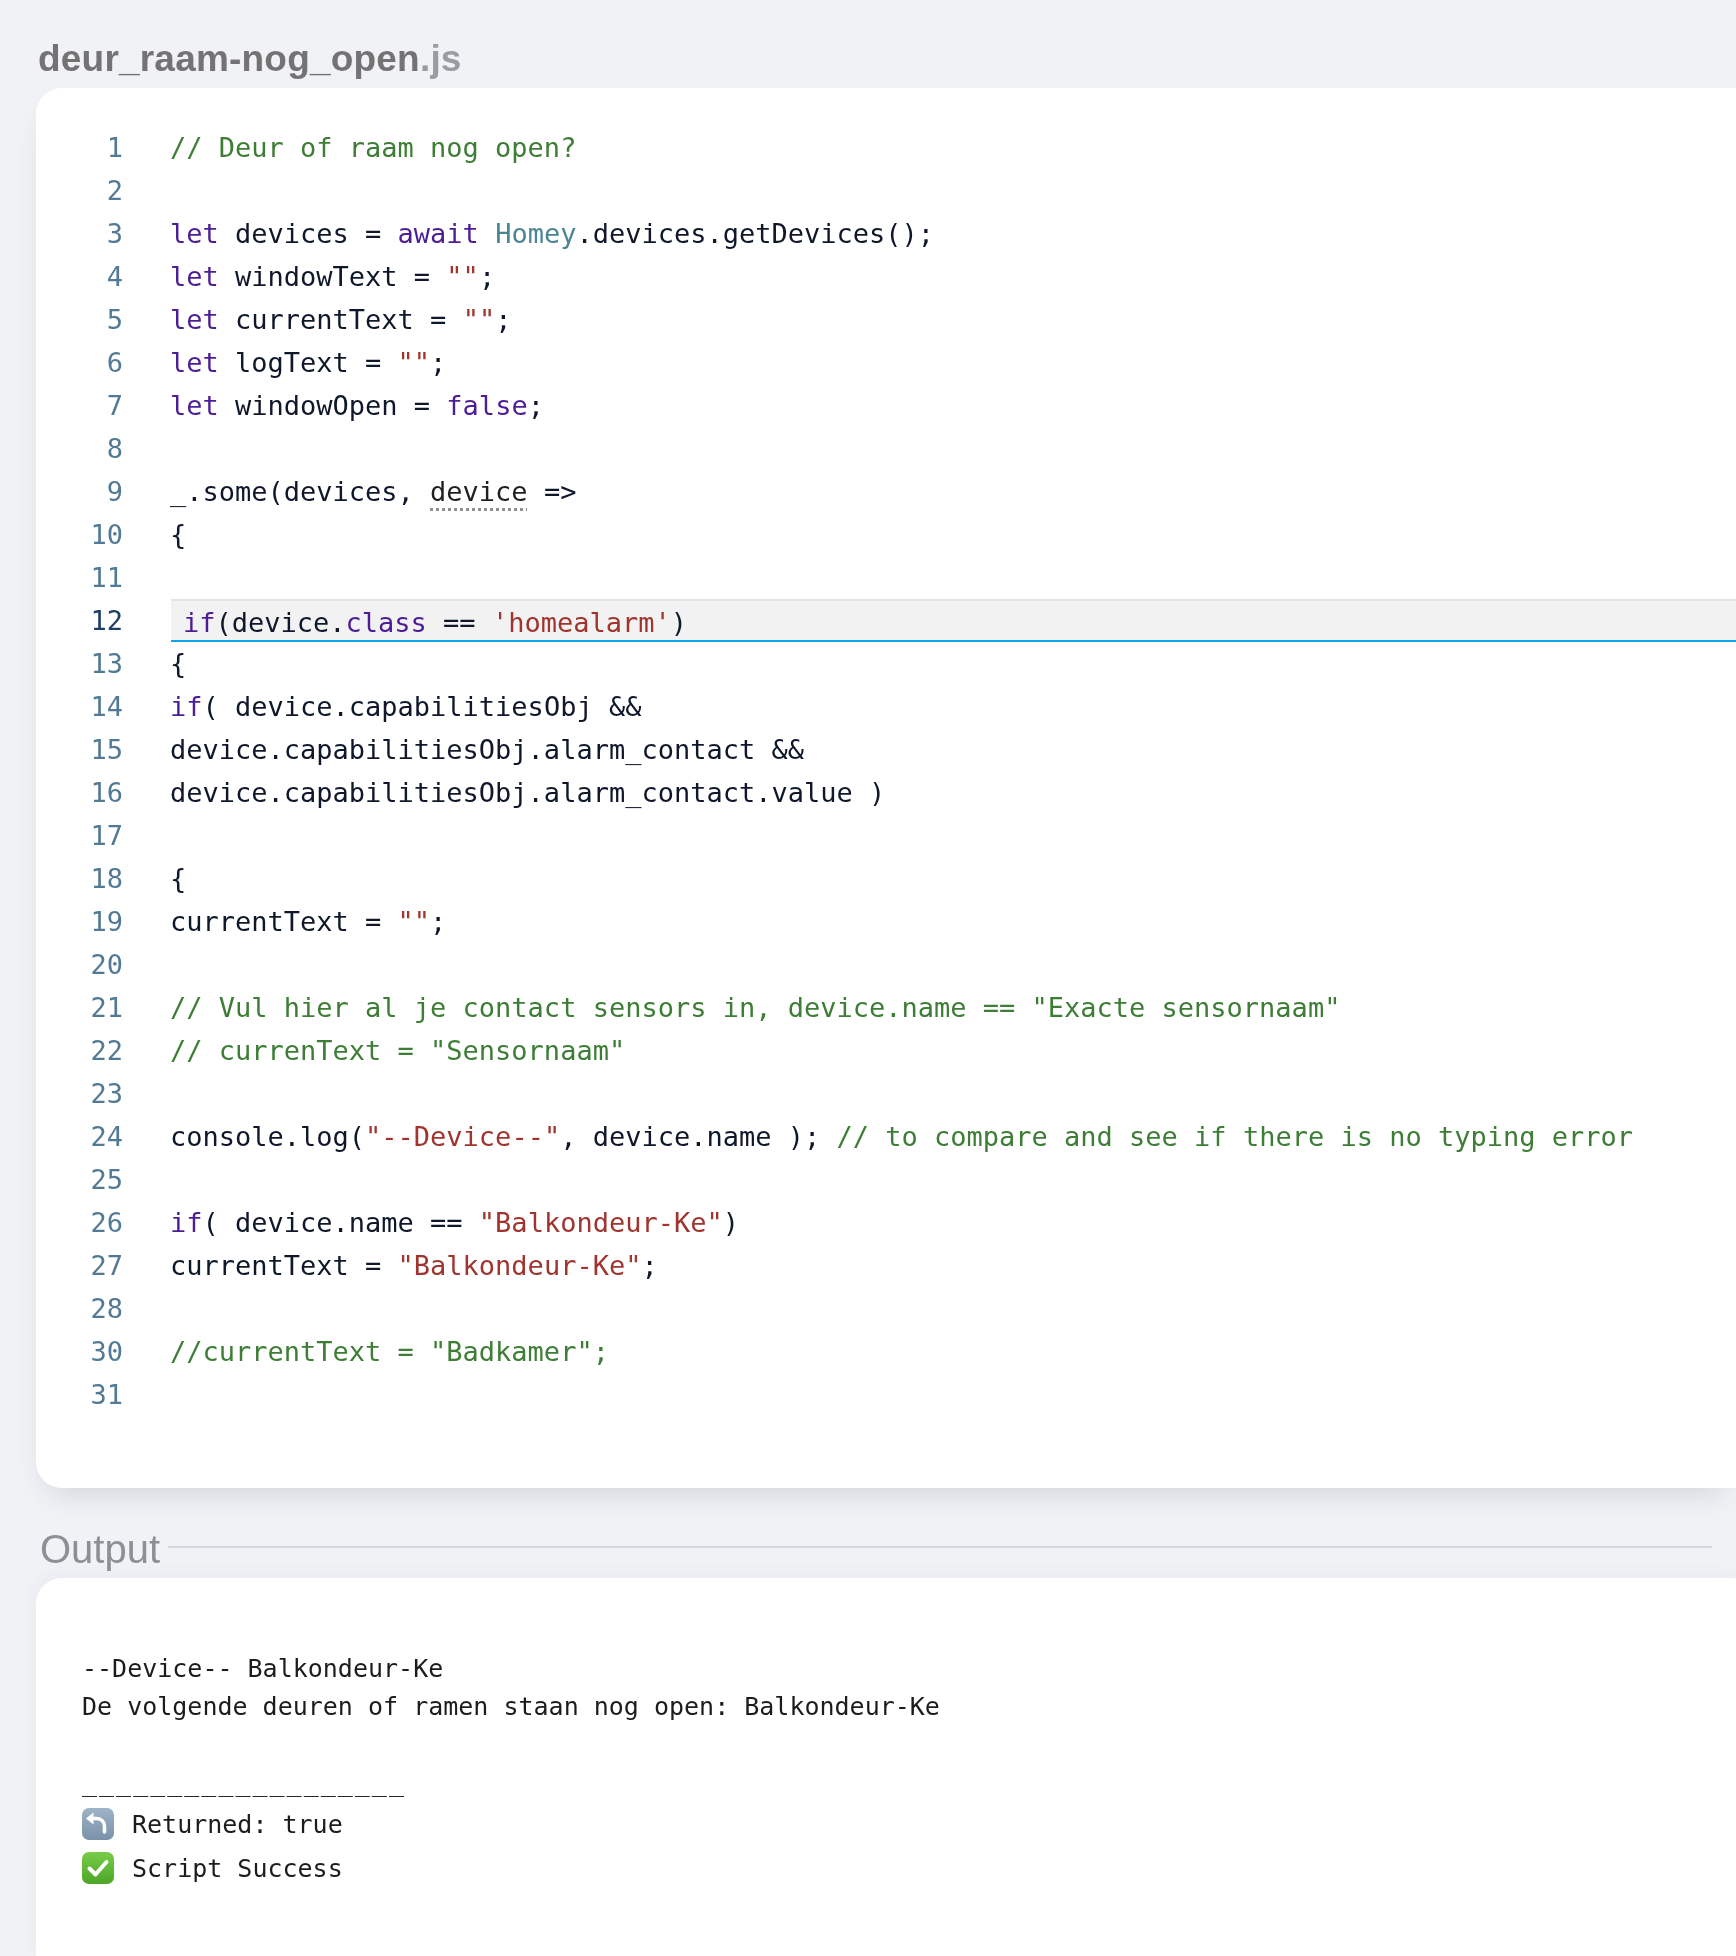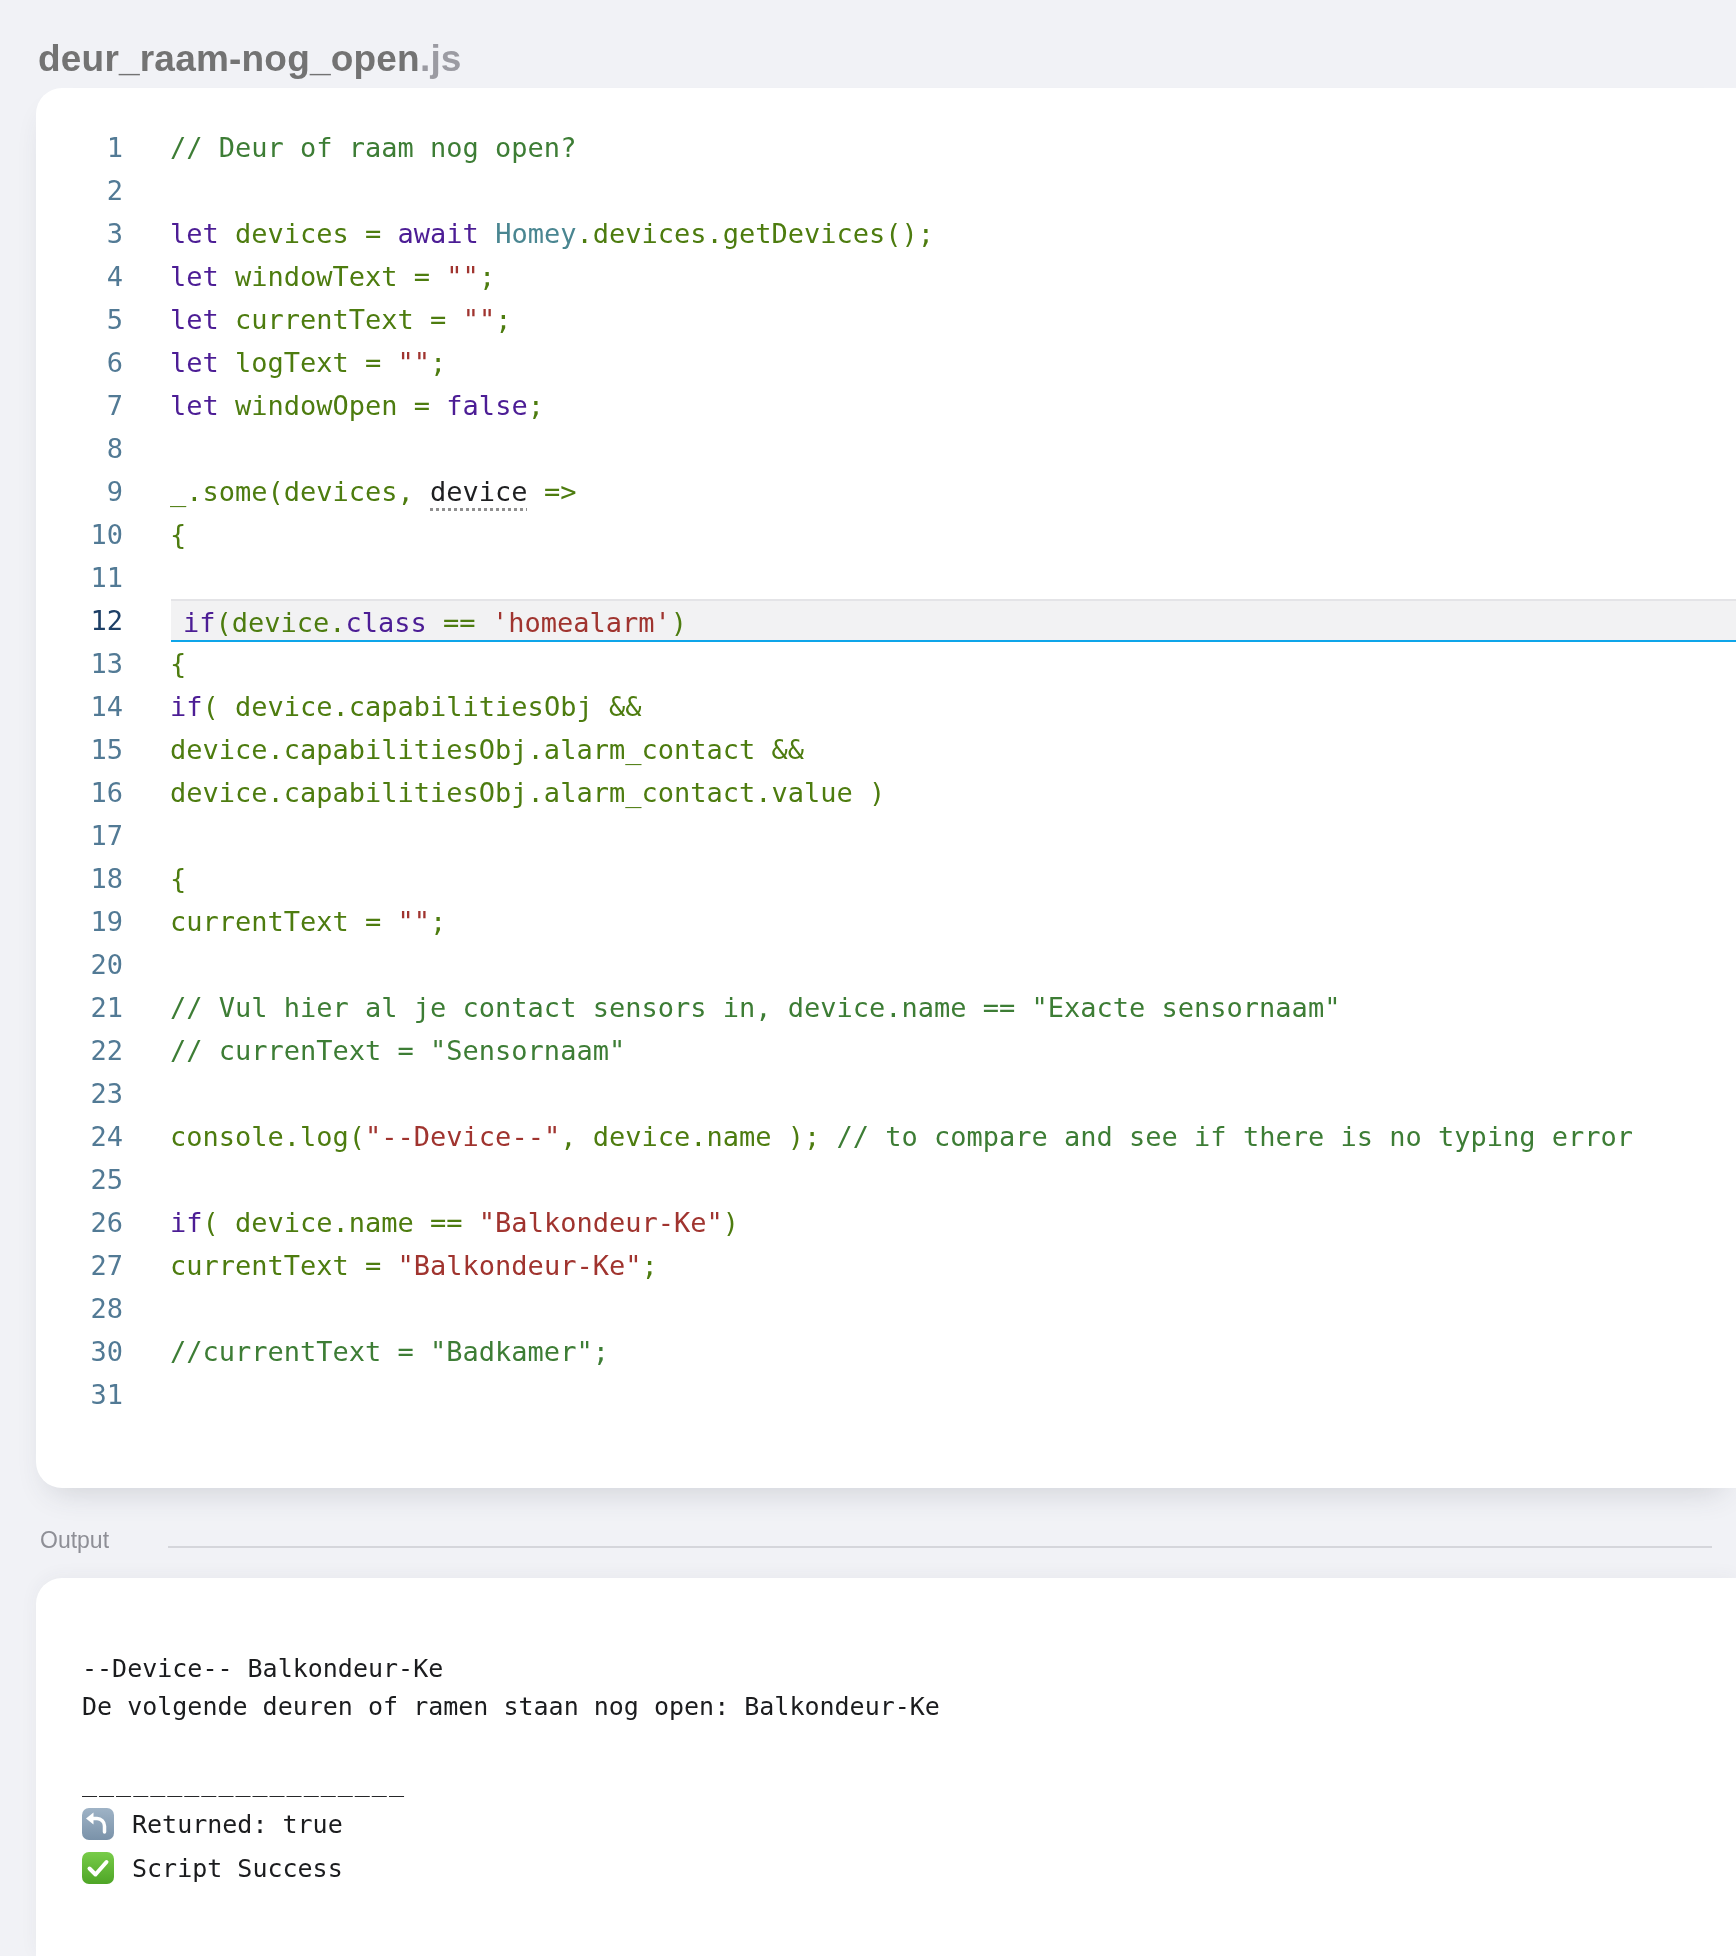--- a/index.html
+++ b/index.html
@@ -48,31 +48,31 @@
   .row.hl .code{
     margin-left:48px;padding-left:12px;
     background:#f2f2f3;
     border-top:2px solid #e4e4e7;
     border-bottom:2px solid #0ea5e9;
   }
   .tk-k{color:#4c1d95;}
   .tk-t{color:#4a8691;}
   .tk-s{color:#a0342f;}
   .tk-c{color:#3d7d35;}
-  .tk-p{color:#4d7c0f;}
+  .tk-p{color:#0f172a;}
   .tk-u{
     color:#1e1f21;
     text-decoration:underline dotted #8f8f8f 2.5px;
     text-underline-offset:7px;
   }
 
   
   .out-label{
     position:absolute;left:40px;top:1527px;
-    font-size:23px;color:#8e8f96;
+    font-size:40px;color:#8e8f96;
   }
   .out-rule{
     position:absolute;left:168px;top:1546px;width:1544px;height:2px;
     background:#d5d6db;
   }
 
   
   .panel-out{
     position:absolute;left:36px;top:1578px;right:0;bottom:0;
     background:#ffffff;

